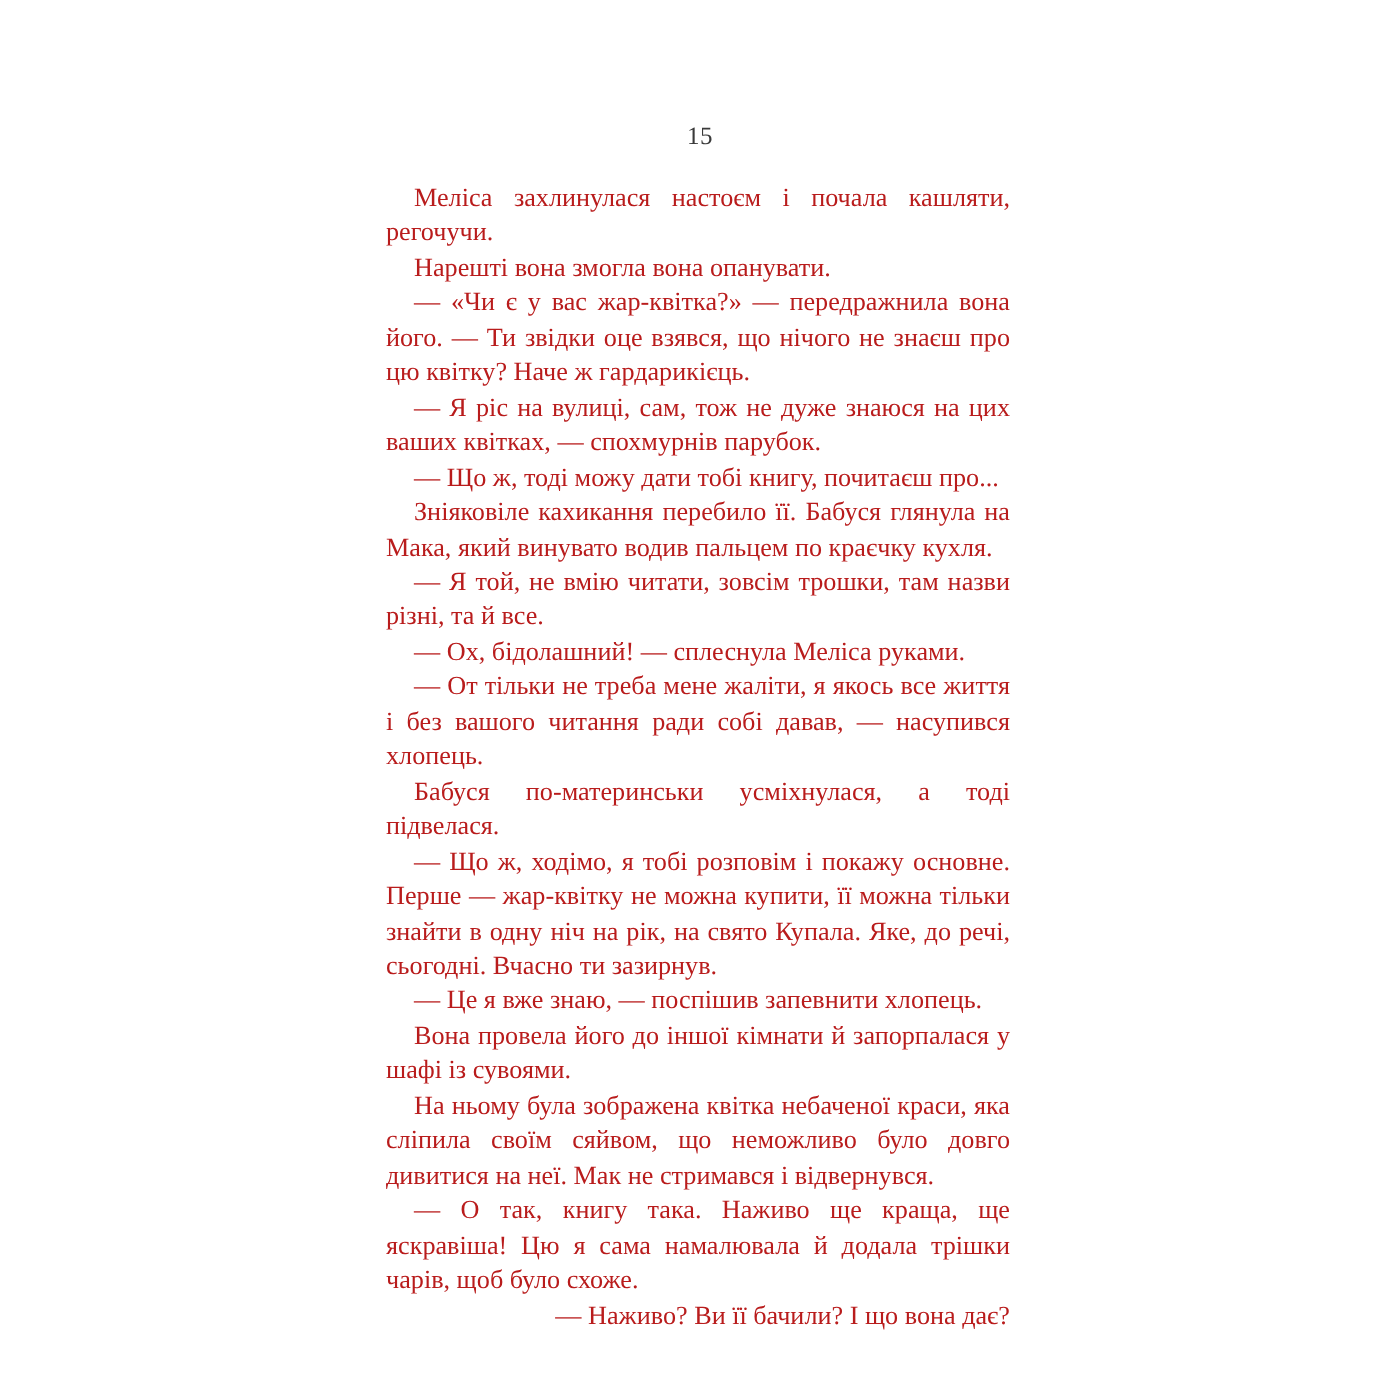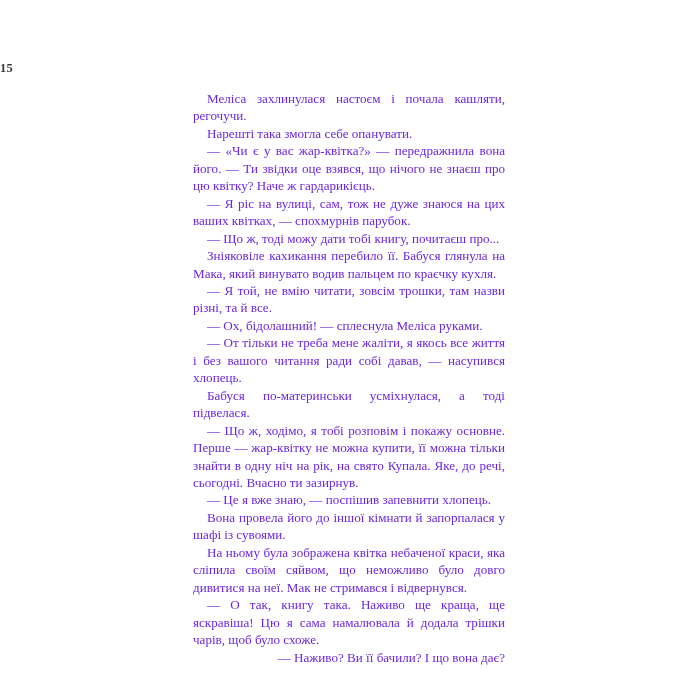--- a/index.html
+++ b/index.html
@@ -19,36 +19,36 @@
     position: relative;
     width: 700px;
     height: 700px;
     background: #ffffff;
   }
   .folio {
     position: absolute;
     top: 60px;
     left: 0;
     width: 700px;
+    text-align: center;
     font-size: 12.5px;
     line-height: 16px;
     color: #3a3a3a;
     letter-spacing: 0.3px;
-    font-weight: bold;
   }
   .textblock {
     position: absolute;
     top: 90px;
     left: 193px;
     width: 312px;
     font-size: 13.1px;
     line-height: 17.45px;
     text-align: justify;
     text-justify: inter-word;
-    color: #6d28d9;
+    color: #b91c1c;
     -webkit-font-smoothing: antialiased;
   }
   .textblock p {
     margin: 0;
     padding: 0;
     text-indent: 14px;
     hyphens: manual;
   }
   .textblock p:last-child {
     text-align: right;
@@ -56,21 +56,21 @@
 </style>
 </head>
 <body>
 
 <div class="page">
 
   <div class="folio">15</div>
 
   <div class="textblock">
     <p>Меліса захлинулася настоєм і почала кашляти, регочучи.</p>
-    <p>Нарешті така змогла себе опанувати.</p>
+    <p>Нарешті вона змогла вона опанувати.</p>
     <p>— «Чи є у вас жар-квітка?» — передражнила вона його. — Ти звідки оце взявся, що нічого не знаєш про цю квітку? Наче ж гардарикієць.</p>
     <p>— Я ріс на вулиці, сам, тож не дуже знаюся на цих ваших квітках, — спохмурнів парубок.</p>
     <p>— Що ж, тоді можу дати тобі книгу, почитаєш про...</p>
     <p>Зніяковіле кахикання перебило її. Бабуся глянула на Мака, який винувато водив пальцем по краєчку кухля.</p>
     <p>— Я той, не вмію читати, зовсім трошки, там назви різні, та й все.</p>
     <p>— Ох, бідолашний! — сплеснула Меліса руками.</p>
     <p>— От тільки не треба мене жаліти, я якось все життя і без вашого читання ради собі давав, — насупився хлопець.</p>
     <p>Бабуся по-материнськи усміхнулася, а тоді підвелася.</p>
     <p>— Що ж, ходімо, я тобі розповім і покажу основне. Перше — жар-квітку не можна купити, її можна тільки знайти в одну ніч на рік, на свято Купала. Яке, до речі, сьогодні. Вчасно ти зазирнув.</p>
     <p>— Це я вже знаю, — поспішив запевнити хлопець.</p>

